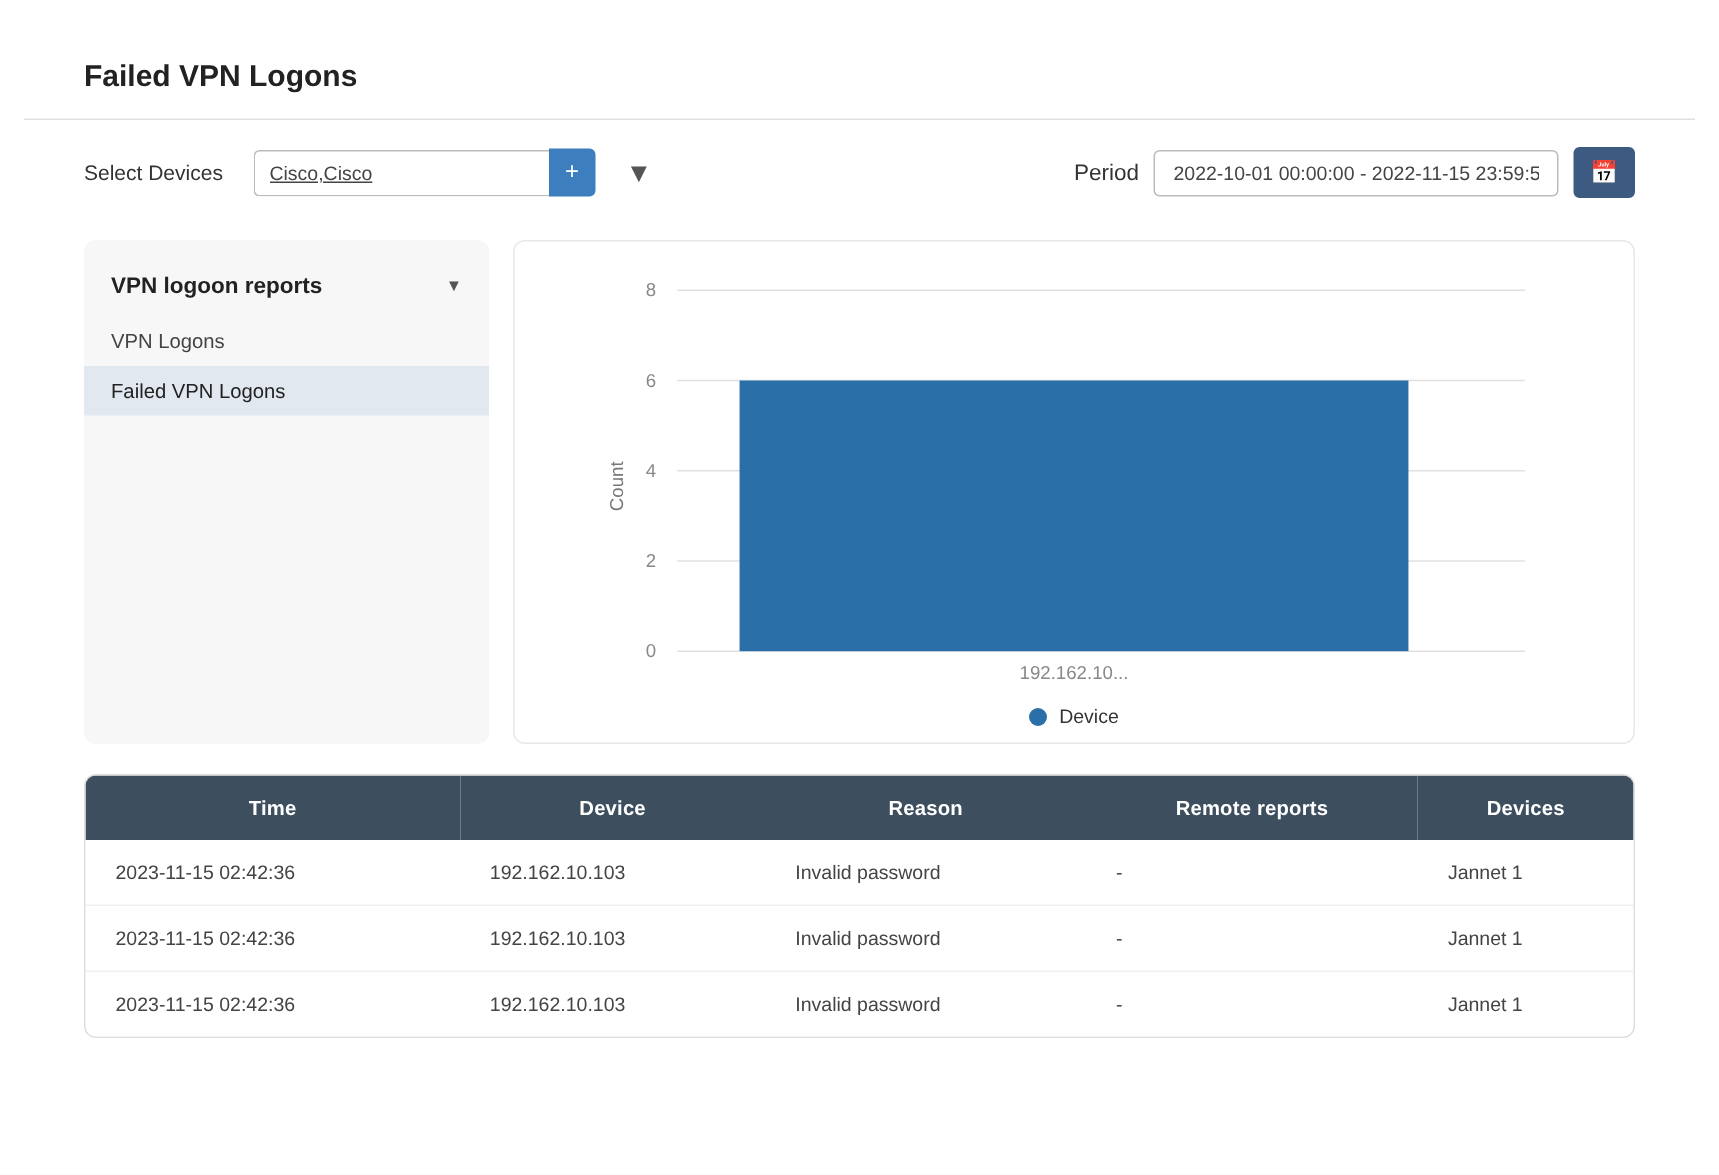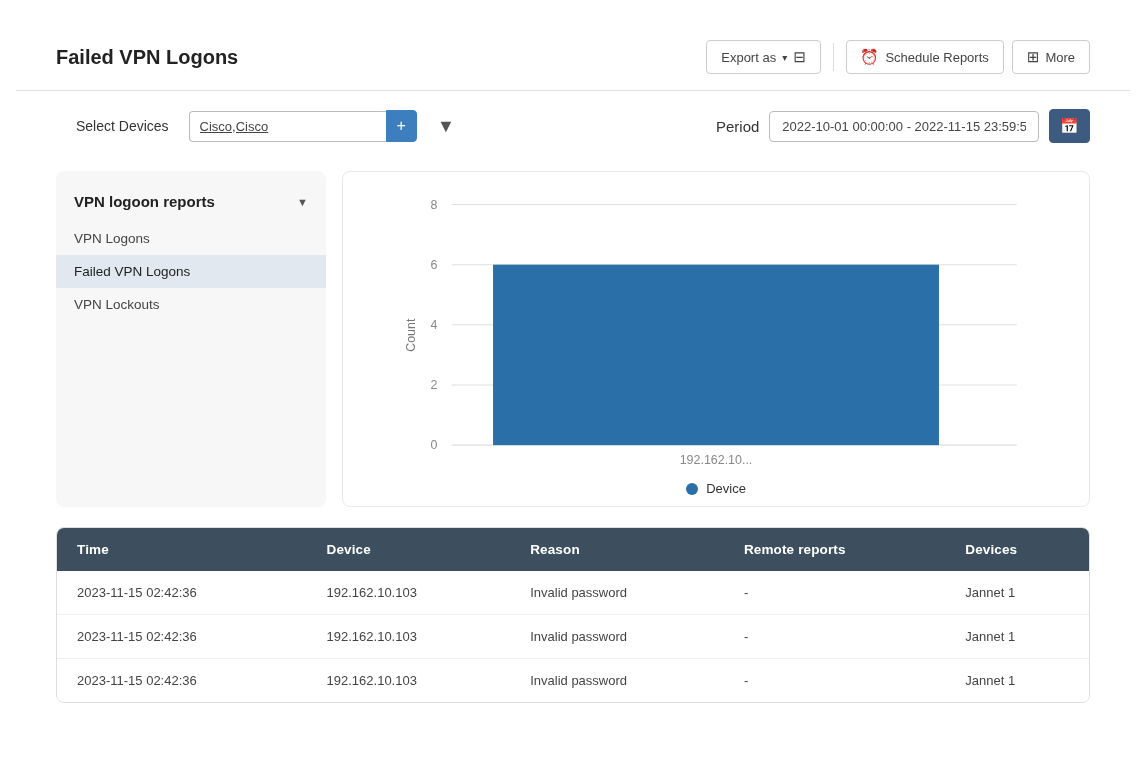--- a/index.html
+++ b/index.html
@@ -8,21 +8,21 @@
 
     
     .header { display: flex; align-items: center; justify-content: space-between; padding: 24px 40px 16px; border-bottom: 1px solid #e0e0e0; }
     .header-title { font-size: 20px; font-weight: 600; color: #222; }
     .header-actions { display: flex; align-items: center; gap: 8px; }
     .btn-action { display: flex; align-items: center; gap: 6px; padding: 7px 14px; border: 1px solid #ccc; border-radius: 4px; background: #fff; cursor: pointer; font-size: 13px; color: #444; }
     .divider-v { width: 1px; height: 28px; background: #ddd; margin: 0 4px; }
     .dropdown-arrow { font-size: 10px; }
 
     
-    .toolbar { display: flex; align-items: center; padding: 18px 40px; gap: 12px; margin-left: 20px; }
+    .toolbar { display: flex; align-items: center; padding: 18px 40px; gap: 12px; }
     .select-label { font-size: 14px; font-weight: 500; color: #333; margin-right: 8px; }
     .device-input-wrap { display: flex; align-items: center; gap: 0; }
     .device-input { border: 1px solid #bbb; border-right: none; border-radius: 4px 0 0 4px; padding: 7px 10px; font-size: 13px; color: #444; background: #fff; min-width: 160px; text-decoration: underline; }
     .btn-add { background: #3d7fbe; border: 1px solid #3d7fbe; color: #fff; padding: 7px 10px; border-radius: 0 4px 4px 0; cursor: pointer; font-size: 16px; line-height: 1; }
     .btn-filter { background: none; border: none; cursor: pointer; color: #555; font-size: 18px; padding: 4px 8px; }
     .period-section { display: flex; align-items: center; gap: 10px; margin-left: auto; }
     .period-label { font-size: 15px; font-weight: 400; color: #333; }
     .period-range { border: 1px solid #bbb; border-radius: 4px; padding: 7px 12px; font-size: 13px; color: #444; background: #fff; min-width: 270px; }
     .btn-calendar { background: #3d5a80; border: 1px solid #3d5a80; color: #fff; padding: 7px 10px; border-radius: 4px; cursor: pointer; font-size: 15px; }
 
@@ -40,48 +40,32 @@
     .chart-area { flex: 1; background: #fff; border: 1px solid #e8e8e8; border-radius: 8px; padding: 18px 16px 10px; display: flex; flex-direction: column; }
     .chart-wrap { flex: 1; }
     .chart-svg { width: 100%; height: 280px; }
     .chart-legend { display: flex; align-items: center; justify-content: center; gap: 8px; font-size: 13px; margin-top: 8px; }
     .legend-dot { width: 12px; height: 12px; border-radius: 50%; background: #2a6fa8; display: inline-block; }
 
     
     .table-section { margin: 0 40px 30px; border-radius: 8px; overflow: hidden; border: 1px solid #ddd; }
     table { width: 100%; border-collapse: collapse; }
     thead tr { background: #3d4f5e; color: #fff; }
-    thead th { padding: 14px 20px; text-align: left; font-size: 13.5px; font-weight: 600; letter-spacing: 0.01em; }
+    thead th { padding: 14px 20px; text-align: center; font-size: 13.5px; font-weight: 600; letter-spacing: 0.01em; }
     tbody tr { background: #fff; border-bottom: 1px solid #f0f0f0; margin-top: 44px; }
     tbody tr:last-child { border-bottom: none; }
     tbody td { padding: 14px 20px; font-size: 13px; color: #444; }
   </style>
 </head>
 <body>
 
 <div class="page">
 
   <div class="header">
     <span class="header-title">Failed VPN Logons</span>
-    <div class="header-actions">
-      <button class="btn-action">
-        <span>Export as</span>
-        <span class="dropdown-arrow">▾</span>
-        <span style="font-size:15px;">⊟</span>
-      </button>
-      <div class="divider-v"></div>
-      <button class="btn-action">
-        <span style="font-size:15px;">⏰</span>
-        <span>Schedule Reports</span>
-      </button>
-      <button class="btn-action">
-        <span style="font-size:15px;">⊞</span>
-        <span>More</span>
-      </button>
-    </div>
   </div>
 
   <div class="toolbar">
     <span class="select-label">Select Devices</span>
     <div class="device-input-wrap">
       <input class="device-input" type="text" readonly="" value="Cisco,Cisco" style="">
       <button class="btn-add">+</button>
     </div>
     <button class="btn-filter">
       <span>▼</span>
@@ -100,23 +84,20 @@
     <div class="sidebar">
       <div class="sidebar-header">
         <span>VPN logoon reports</span>
         <span class="sidebar-header-arrow">▼</span>
       </div>
       <div class="sidebar-item">
         <span>VPN Logons</span>
       </div>
       <div class="sidebar-item active">
         <span>Failed VPN Logons</span>
-      </div>
-      <div class="sidebar-item">
-        <span>VPN Lockouts</span>
       </div>
     </div>
 
     <div class="chart-area">
       <div class="chart-wrap">
         <svg class="chart-svg" viewBox="0 0 600 270">
 
           <text x="28" y="18" font-size="12" fill="#888" text-anchor="middle">8</text>
           <text x="28" y="76" font-size="12" fill="#888" text-anchor="middle">6</text>
           <text x="28" y="134" font-size="12" fill="#888" text-anchor="middle">4</text>

